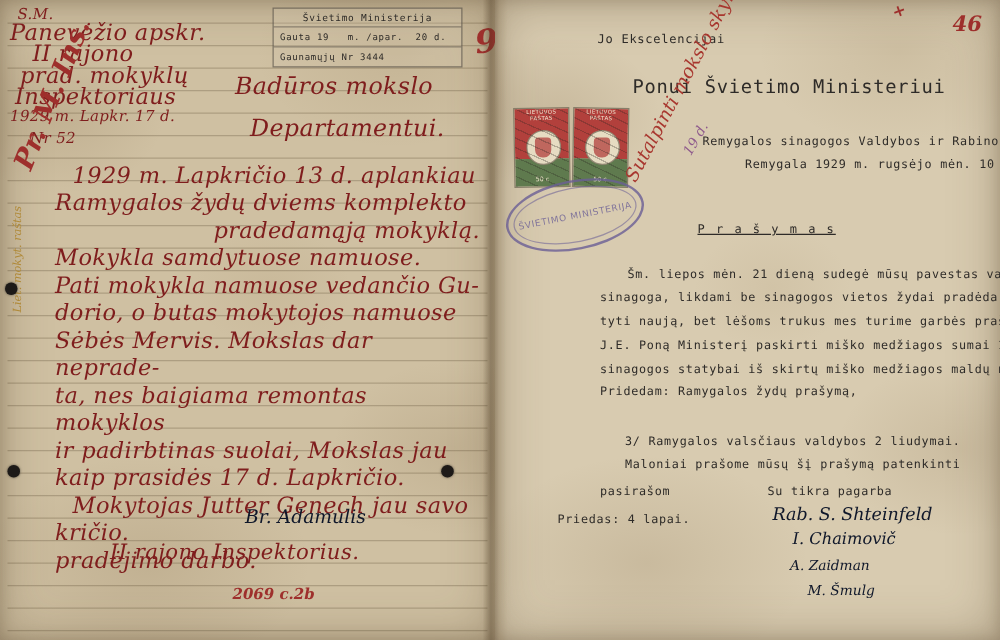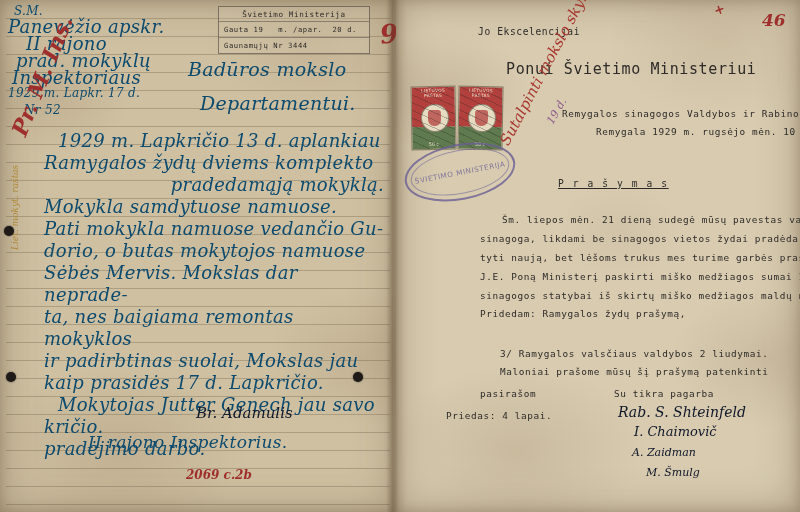--- a/index.html
+++ b/index.html
@@ -35,21 +35,21 @@
     box-shadow:inset 0 0 40px rgba(80,60,35,.35), inset 0 0 12px rgba(70,50,28,.25);
   }
 
   
   .ruled{position:absolute;left:0;top:0;width:100%;height:100%;pointer-events:none;}
   .ruled i{position:absolute;left:6px;right:6px;height:1px;background:rgba(95,80,55,.30);}
 
   
   .hw{
     font-family:"DejaVu Serif", serif;
-    color:#0c4a6e;
+    color:#7f1d1d;
     font-style:italic;
     letter-spacing:.3px;
     transform-origin:left center;
   }
   .hw-big{font-size:17px;}
   .hw-med{font-size:18px;}
   .hw-sm{font-size:12px;}
 
   
   .tw{

